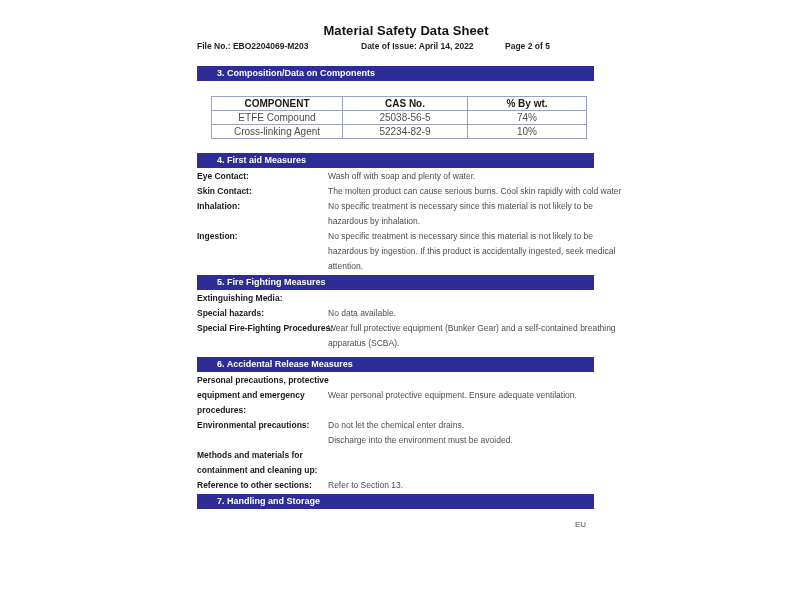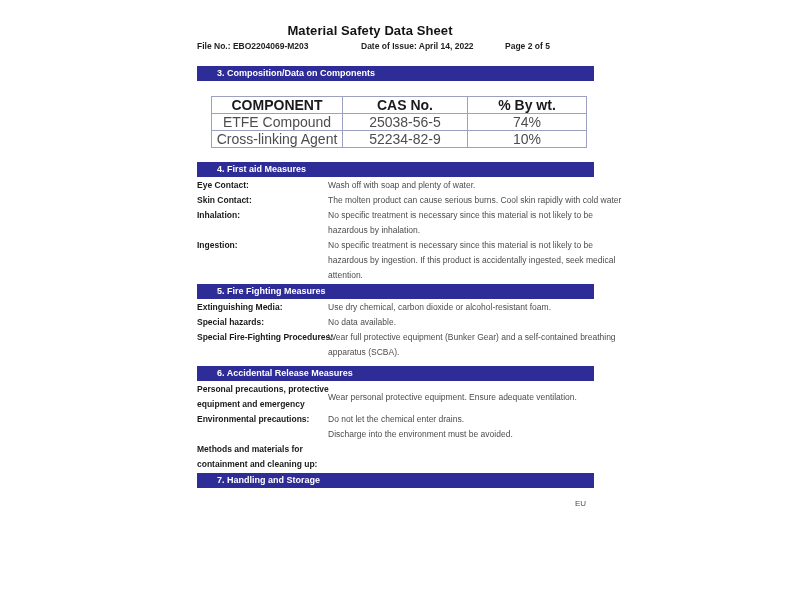--- a/index.html
+++ b/index.html
@@ -2,21 +2,21 @@
 <html><head>
 <meta charset="utf-8">
 <style>
   html,body { margin:0; padding:0; background:#ffffff; }
   .page {
     position:relative; width:800px; height:600px; background:#ffffff;
     font-family:"Liberation Sans", sans-serif; overflow:hidden;
   }
   .title {
     position:absolute; top:23px; left:0; width:740px; text-align:center;
-    font-size:13px; font-weight:bold; color:#141414; letter-spacing:0.1px;
+    font-size:13px; font-weight:bold; color:#141414; letter-spacing:0.1px;padding-left:36px;
   }
   .doc { position:absolute; left:197px; top:41px; width:397px; }
 
   .meta { position:relative; height:10px; font-size:8.5px; font-weight:bold; color:#1f1f1f; }
   .meta .file { position:absolute; left:0; top:0; white-space:nowrap; }
   .meta .date { position:absolute; left:164px; top:0; white-space:nowrap; }
   .meta .pg   { position:absolute; left:308px; top:0; white-space:nowrap; }
 
   .bar {
     height:15px; background:#2E2C96; color:#ffffff; font-size:9px; font-weight:bold;
@@ -25,21 +25,21 @@
   .bar3 { margin-top:15px; }
   .bar4 { margin-top:14px; }
   .bar5 { margin-top:1px; }
   .bar6 { margin-top:6px; }
   .bar7 { margin-top:1px; }
 
   table.comp {
     margin:15px 0 0 14px; border-collapse:collapse; width:375px; table-layout:fixed;
   }
   table.comp th, table.comp td {
-    border:1px solid #9EA0C2; font-size:14px; text-align:center;
+    border:1px solid #9EA0C2; font-size:10px; text-align:center;
     height:13px; padding:0; overflow:hidden;
   }
   table.comp th { font-weight:bold; color:#1a1a1a; }
   table.comp td { color:#4d4d4d; font-weight:normal; }
   .c-col1 { width:131px; } .c-col2 { width:125px; } .c-col3 { width:119px; }
 
   .rows { margin-top:1px; }
   .entry { display:grid; grid-template-columns:131px 1fr; }
   .entry.center { align-items:center; }
   .lbl div {
@@ -138,23 +138,20 @@
       </div>
     </div>
 
     <div class="bar bar5">5. Fire Fighting Measures</div>
     <div class="rows">
 
       <div class="entry">
         <div class="lbl">
             <div>Extinguishing Media:</div>
           </div>
-        <div class="val">
-            <div>Use dry chemical, carbon dioxide or alcohol-resistant foam.</div>
-          </div>
       </div>
 
       <div class="entry">
         <div class="lbl">
             <div>Special hazards:</div>
           </div>
         <div class="val">
             <div>No data available.</div>
           </div>
       </div>
@@ -170,20 +167,21 @@
       </div>
     </div>
 
     <div class="bar bar6">6. Accidental Release Measures</div>
     <div class="rows">
 
       <div class="entry center">
         <div class="lbl">
           <div>Personal precautions, protective</div>
           <div>equipment and emergency</div>
+          <div>procedures:</div>
         </div>
         <div class="val">
             <div>Wear personal protective equipment. Ensure adequate ventilation.</div>
           </div>
       </div>
 
       <div class="entry">
         <div class="lbl">
             <div>Environmental precautions:</div>
           </div>
@@ -193,20 +191,28 @@
         </div>
       </div>
 
       <div class="entry center">
         <div class="lbl">
           <div>Methods and materials for</div>
           <div>containment and cleaning up:</div>
         </div>
       </div>
 
+      <div class="entry">
+        <div class="lbl">
+            <div>Reference to other sections:</div>
+          </div>
+        <div class="val">
+            <div>Refer to Section 13.</div>
+          </div>
+      </div>
     </div>
 
     <div class="bar bar7">7. Handling and Storage</div>
 
     <div class="footer">EU</div>
 
   </div>
 </div>
 
 </body></html>

